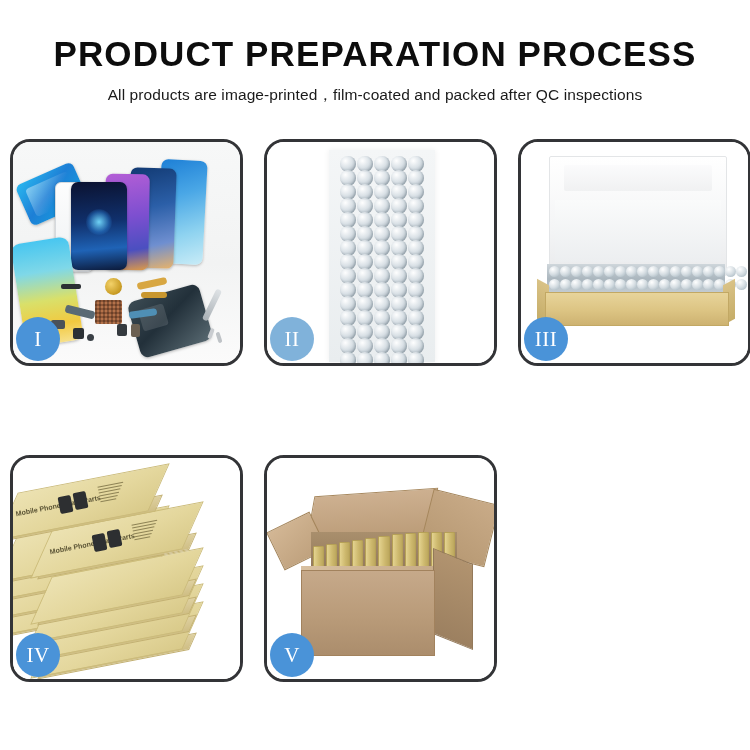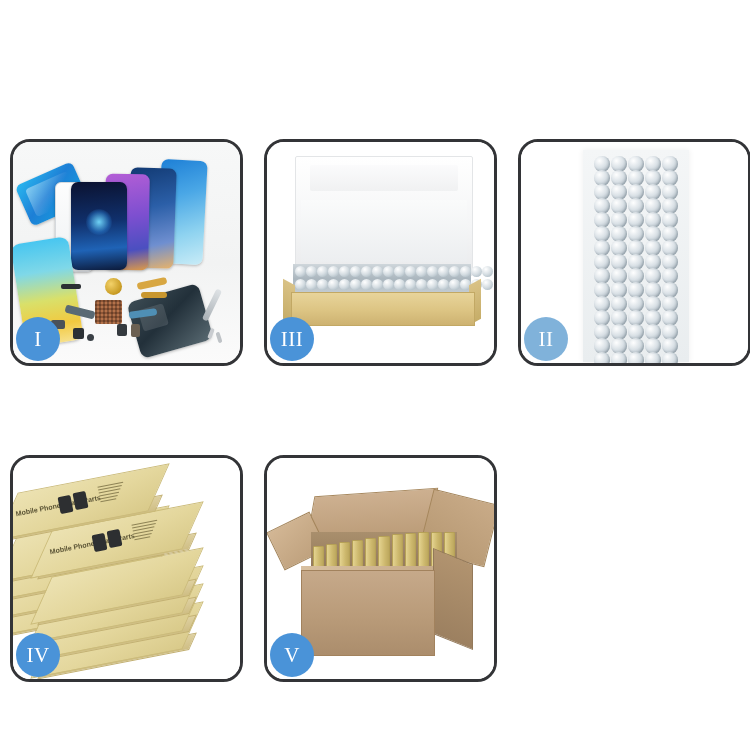--- a/index.html
+++ b/index.html
@@ -322,20 +322,22 @@
   }
   .c6-tape3 {
     position:absolute; left:44px; top:160px; width:16px; height:14px;
     background: rgba(160,135,104,.5);
   }
 </style>
 </head>
 <body>
 
 <div class="header">
+  <div class="main-title">PRODUCT PREPARATION PROCESS</div>
+  <div class="sub-title">All products are image-printed，film-coated and packed after QC inspections</div>
 </div>
 
 <div class="grid">
 
   <div class="card">
     <div class="card-inner">
       <div class="scene p1">
         <div class="ph ph-blue-film"></div>
         <div class="ph ph-glass"></div>
         <div class="ph ph-e"></div>
@@ -359,20 +361,107 @@
         <div class="part pt-tool"></div>
         <div class="part pt-screw1"></div>
         <div class="part pt-screw2"></div>
       </div>
     </div>
     <div class="badge">I</div>
   </div>
 
   <div class="card">
     <div class="card-inner">
+      <div class="scene p2">
+        <div class="wrap-sheet">
+          <div class="bubbles" id="bubble-grid">
+              <div class="bub"></div>
+              <div class="bub"></div>
+              <div class="bub"></div>
+              <div class="bub"></div>
+              <div class="bub"></div>
+              <div class="bub"></div>
+              <div class="bub"></div>
+              <div class="bub"></div>
+              <div class="bub"></div>
+              <div class="bub"></div>
+              <div class="bub"></div>
+              <div class="bub"></div>
+              <div class="bub"></div>
+              <div class="bub"></div>
+              <div class="bub"></div>
+              <div class="bub"></div>
+              <div class="bub"></div>
+              <div class="bub"></div>
+              <div class="bub"></div>
+              <div class="bub"></div>
+              <div class="bub"></div>
+              <div class="bub"></div>
+              <div class="bub"></div>
+              <div class="bub"></div>
+              <div class="bub"></div>
+              <div class="bub"></div>
+              <div class="bub"></div>
+              <div class="bub"></div>
+              <div class="bub"></div>
+              <div class="bub"></div>
+              <div class="bub"></div>
+              <div class="bub"></div>
+              <div class="bub"></div>
+              <div class="bub"></div>
+              <div class="bub"></div>
+              <div class="bub"></div>
+              <div class="bub"></div>
+              <div class="bub"></div>
+              <div class="bub"></div>
+              <div class="bub"></div>
+              <div class="bub"></div>
+              <div class="bub"></div>
+              <div class="bub"></div>
+              <div class="bub"></div>
+              <div class="bub"></div>
+              <div class="bub"></div>
+              <div class="bub"></div>
+              <div class="bub"></div>
+              <div class="bub"></div>
+              <div class="bub"></div>
+              <div class="bub"></div>
+              <div class="bub"></div>
+              <div class="bub"></div>
+              <div class="bub"></div>
+              <div class="bub"></div>
+              <div class="bub"></div>
+              <div class="bub"></div>
+              <div class="bub"></div>
+              <div class="bub"></div>
+              <div class="bub"></div>
+              <div class="bub"></div>
+              <div class="bub"></div>
+              <div class="bub"></div>
+              <div class="bub"></div>
+              <div class="bub"></div>
+              <div class="bub"></div>
+              <div class="bub"></div>
+              <div class="bub"></div>
+              <div class="bub"></div>
+              <div class="bub"></div>
+              <div class="bub"></div>
+              <div class="bub"></div>
+              <div class="bub"></div>
+              <div class="bub"></div>
+              <div class="bub"></div>
+            </div>
+        </div>
+      </div>
+    </div>
+    <div class="badge soft">II</div>
+  </div>
+
+  <div class="card">
+    <div class="card-inner">
       <div class="scene p3">
         <div class="b3-lid"></div>
         <div class="b3-foam"></div>
         <div class="b3-tray-top"></div>
         <div class="b3-tray-bubbles" id="tray-bubbles">
             <i></i>
             <i></i>
             <i></i>
             <i></i>
             <i></i>
@@ -407,107 +496,20 @@
             <i></i>
             <i></i>
             <i></i>
           </div>
         <div class="b3-left"></div>
         <div class="b3-right"></div>
         <div class="b3-front"></div>
       </div>
     </div>
     <div class="badge">III</div>
-  </div>
-
-  <div class="card">
-    <div class="card-inner">
-      <div class="scene p2">
-        <div class="wrap-sheet">
-          <div class="bubbles" id="bubble-grid">
-              <div class="bub"></div>
-              <div class="bub"></div>
-              <div class="bub"></div>
-              <div class="bub"></div>
-              <div class="bub"></div>
-              <div class="bub"></div>
-              <div class="bub"></div>
-              <div class="bub"></div>
-              <div class="bub"></div>
-              <div class="bub"></div>
-              <div class="bub"></div>
-              <div class="bub"></div>
-              <div class="bub"></div>
-              <div class="bub"></div>
-              <div class="bub"></div>
-              <div class="bub"></div>
-              <div class="bub"></div>
-              <div class="bub"></div>
-              <div class="bub"></div>
-              <div class="bub"></div>
-              <div class="bub"></div>
-              <div class="bub"></div>
-              <div class="bub"></div>
-              <div class="bub"></div>
-              <div class="bub"></div>
-              <div class="bub"></div>
-              <div class="bub"></div>
-              <div class="bub"></div>
-              <div class="bub"></div>
-              <div class="bub"></div>
-              <div class="bub"></div>
-              <div class="bub"></div>
-              <div class="bub"></div>
-              <div class="bub"></div>
-              <div class="bub"></div>
-              <div class="bub"></div>
-              <div class="bub"></div>
-              <div class="bub"></div>
-              <div class="bub"></div>
-              <div class="bub"></div>
-              <div class="bub"></div>
-              <div class="bub"></div>
-              <div class="bub"></div>
-              <div class="bub"></div>
-              <div class="bub"></div>
-              <div class="bub"></div>
-              <div class="bub"></div>
-              <div class="bub"></div>
-              <div class="bub"></div>
-              <div class="bub"></div>
-              <div class="bub"></div>
-              <div class="bub"></div>
-              <div class="bub"></div>
-              <div class="bub"></div>
-              <div class="bub"></div>
-              <div class="bub"></div>
-              <div class="bub"></div>
-              <div class="bub"></div>
-              <div class="bub"></div>
-              <div class="bub"></div>
-              <div class="bub"></div>
-              <div class="bub"></div>
-              <div class="bub"></div>
-              <div class="bub"></div>
-              <div class="bub"></div>
-              <div class="bub"></div>
-              <div class="bub"></div>
-              <div class="bub"></div>
-              <div class="bub"></div>
-              <div class="bub"></div>
-              <div class="bub"></div>
-              <div class="bub"></div>
-              <div class="bub"></div>
-              <div class="bub"></div>
-              <div class="bub"></div>
-            </div>
-        </div>
-      </div>
-    </div>
-    <div class="badge soft">II</div>
   </div>
 
   <div class="card">
     <div class="card-inner">
       <div class="scene p4">
         <div class="stk" id="box-stack">
             <div class="box-side" style="left: -6px; top: 148px;"></div>
             <div class="box-top" style="left: -6px; top: 118px;"></div>
             <div class="box-side" style="left: -6px; top: 130px;"></div>
             <div class="box-top" style="left: -6px; top: 100px;"></div>

